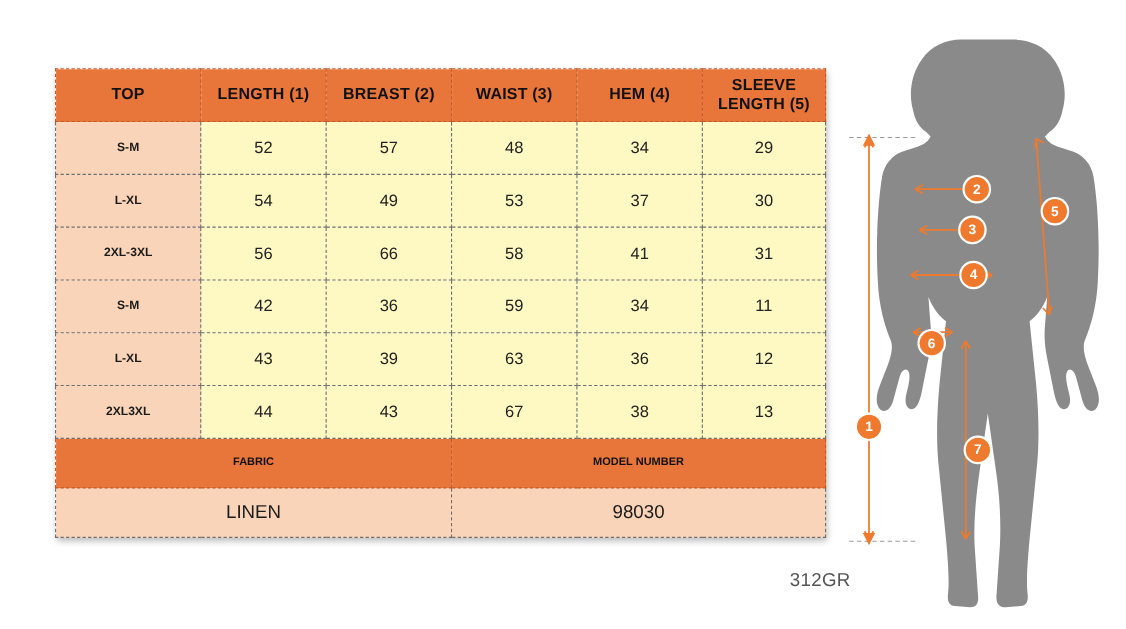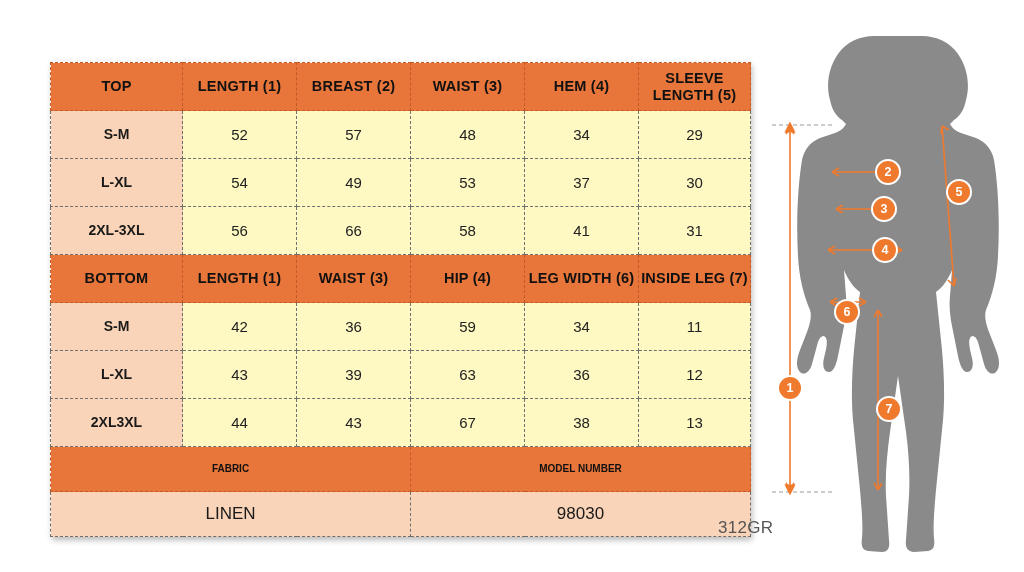--- a/index.html
+++ b/index.html
@@ -33,21 +33,21 @@
   }
   table.size-table {
     border-collapse: collapse;
     width: 700px;
     table-layout: fixed;
   }
   table.size-table td, table.size-table th {
     border: 1px dashed #6f6f6f;
     text-align: center;
     vertical-align: middle;
-    font-size: 14px;
+    font-size: 11px;
     color: #1a1a1a;
     padding: 0;
     height: 47px;
     line-height: 1.15;
   }
   tr.header-row td {
     background: #e8763a;
     font-weight: bold;
     color: #111;
     font-size: 14.5px;
@@ -172,28 +172,20 @@
         </tr>
         <tr class="data-row">
           <td class="row-label">2XL-3XL</td>
           <td class="value">56</td>
           <td class="value">66</td>
           <td class="value">58</td>
           <td class="value">41</td>
           <td class="value">31</td>
         </tr>
 
-        <tr class="header-row">
-          <td>BOTTOM</td>
-          <td>LENGTH (1)</td>
-          <td>WAIST (3)</td>
-          <td>HIP (4)</td>
-          <td>LEG WIDTH (6)</td>
-          <td>INSIDE LEG (7)</td>
-        </tr>
 
         <tr class="data-row">
           <td class="row-label">S-M</td>
           <td class="value">42</td>
           <td class="value">36</td>
           <td class="value">59</td>
           <td class="value">34</td>
           <td class="value">11</td>
         </tr>
         <tr class="data-row">

